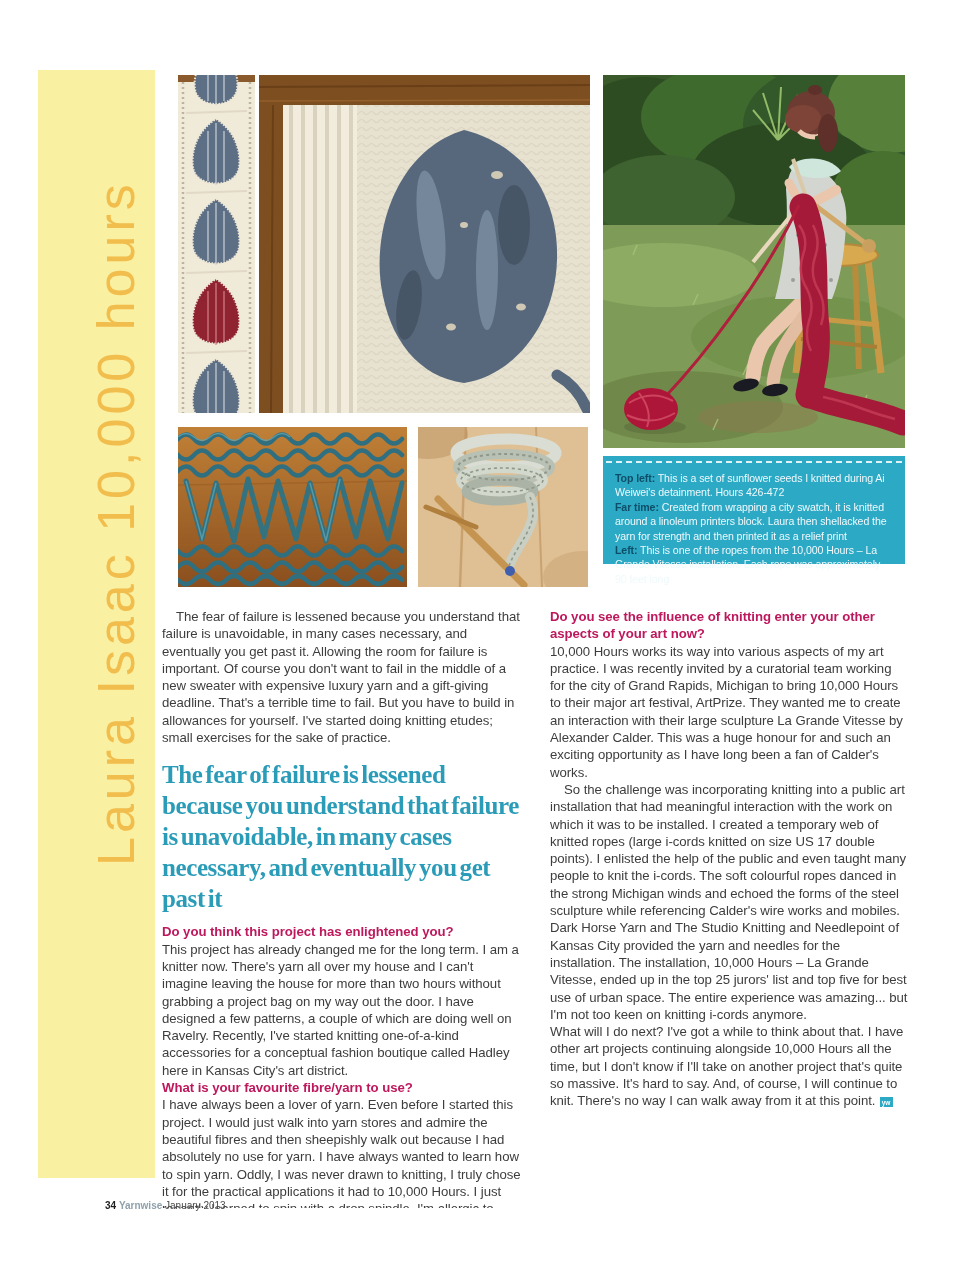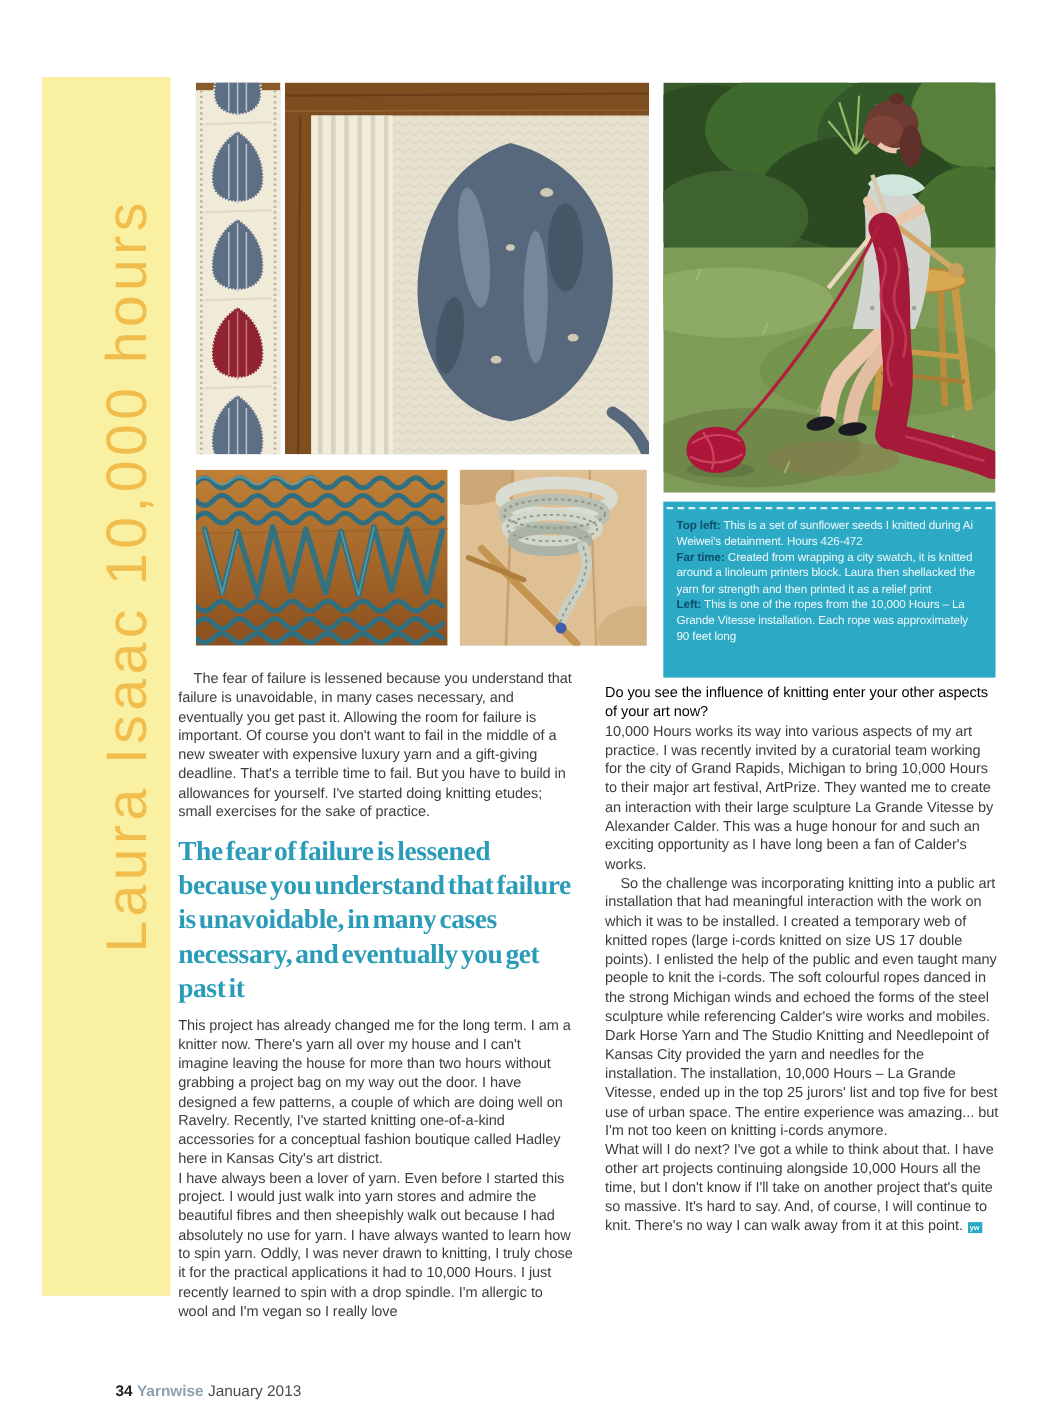--- a/index.html
+++ b/index.html
@@ -19,50 +19,50 @@
   
   .ph { position:absolute; overflow:hidden; background:#ddd; }
   .ph svg { display:block; width:100%; height:100%; }
   .ph-strip  { left:178px; top:75px;  width:77px;  height:338px; }
   .ph-seed   { left:259px; top:75px;  width:331px; height:338px; }
   .ph-woman  { left:603px; top:75px;  width:302px; height:373px; }
   .ph-lace   { left:178px; top:427px; width:229px; height:160px; }
   .ph-icord  { left:418px; top:427px; width:170px; height:160px; }
   
   .caption {
-    position:absolute; left:603px; top:456px; width:302px; height:160px;
+    position:absolute; left:603px; top:456px; width:302px; height:108px;
     background:#2BA9C5; padding:15px 12px 0 12px;
   }
   .caption::before {
     content:""; position:absolute; left:3px; right:3px; top:5px;
     border-top:2px dashed rgba(255,255,255,.85);
   }
   .cap-item { font-size:10.6px; line-height:14.4px; color:#EFF9FC; letter-spacing:-0.1px; }
   .cap-label { font-weight:bold; color:#0E4E68; }
   
   .col { position:absolute; top:608px; overflow:hidden; height:600px;
          font-size:13.2px; line-height:17.3px; color:#3D3D3D; letter-spacing:-0.05px; }
   .col1 { left:162px; width:360px; }
   .col2 { left:550px; width:358px; }
   .para { margin:0; }
   .indent { text-indent:14px; }
-  .q-head { font-weight:normal; color:#000000; margin-top:13px; }
+  .q-head { font-weight:bold; color:#be185d; }
   .pull-quote {
     font-family:"Liberation Serif", serif; font-weight:600;
     font-size:25px; line-height:31px; color:#2A9CB8;
     letter-spacing:-0.4px; word-spacing:-3px;
     margin-top:13px; margin-bottom:9px;
   }
   .end-mark {
     display:inline-block; width:13px; height:10px; background:#2BA9C5;
     color:#ffffff; font-size:6.5px; line-height:11px; text-align:center;
     vertical-align:baseline; margin-left:4px; font-weight:bold;
   }
   
-  .footer { position:absolute; left:105px; top:1256px; font-size:14px; color:#4A4A4A; }
+  .footer { position:absolute; left:105px; top:1200px; font-size:10px; color:#4A4A4A; }
   .footer .pn { font-weight:bold; color:#1E1E1E; }
   .footer .mag { font-weight:bold; color:#8FA0AB; }
 </style>
 </head>
 <body>
 
 <div class="page">
 
   <div class="band"></div>
   <div class="band-title">Laura Isaac 10,000 hours</div>
@@ -278,21 +278,23 @@
 
   <div class="caption">
     <p class="cap-item"><span class="cap-label">Top left:</span> <span>This is a set of sunflower seeds I knitted during Ai Weiwei's detainment. Hours 426-472</span></p>
     <p class="cap-item"><span class="cap-label">Far time:</span> <span>Created from wrapping a city swatch, it is knitted around a linoleum printers block. Laura then shellacked the yarn for strength and then printed it as a relief print</span></p>
     <p class="cap-item"><span class="cap-label">Left:</span> <span>This is one of the ropes from the 10,000 Hours – La Grande Vitesse installation. Each rope was approximately 90 feet long</span></p>
   </div>
 
   <div class="col col1">
     <p class="para indent">The fear of failure is lessened because you understand that failure is unavoidable, in many cases necessary, and eventually you get past it. Allowing the room for failure is important. Of course you don't want to fail in the middle of a new sweater with expensive luxury yarn and a gift-giving deadline. That's a terrible time to fail. But you have to build in allowances for yourself. I've started doing knitting etudes; small exercises for the sake of practice.</p>
     <div class="pull-quote">The fear of failure is lessened because you understand that failure is unavoidable, in many cases necessary, and eventually you get past it</div>
+    <p class="q-head">Do you think this project has enlightened you?</p>
     <p class="para">This project has already changed me for the long term. I am a knitter now. There's yarn all over my house and I can't imagine leaving the house for more than two hours without grabbing a project bag on my way out the door. I have designed a few patterns, a couple of which are doing well on Ravelry. Recently, I've started knitting one-of-a-kind accessories for a conceptual fashion boutique called Hadley here in Kansas City's art district.</p>
+    <p class="q-head">What is your favourite fibre/yarn to use?</p>
     <p class="para">I have always been a lover of yarn. Even before I started this project. I would just walk into yarn stores and admire the beautiful fibres and then sheepishly walk out because I had absolutely no use for yarn. I have always wanted to learn how to spin yarn. Oddly, I was never drawn to knitting, I truly chose it for the practical applications it had to 10,000 Hours. I just recently learned to spin with a drop spindle. I'm allergic to wool and I'm vegan so I really love</p>
   </div>
 
   <div class="col col2">
     <p class="q-head">Do you see the influence of knitting enter your other aspects of your art now?</p>
     <p class="para">10,000 Hours works its way into various aspects of my art practice. I was recently invited by a curatorial team working for the city of Grand Rapids, Michigan to bring 10,000 Hours to their major art festival, ArtPrize. They wanted me to create an interaction with their large sculpture La Grande Vitesse by Alexander Calder. This was a huge honour for and such an exciting opportunity as I have long been a fan of Calder's works.</p>
     <p class="para indent">So the challenge was incorporating knitting into a public art installation that had meaningful interaction with the work on which it was to be installed. I created a temporary web of knitted ropes (large i-cords knitted on size US 17 double points). I enlisted the help of the public and even taught many people to knit the i-cords. The soft colourful ropes danced in the strong Michigan winds and echoed the forms of the steel sculpture while referencing Calder's wire works and mobiles. Dark Horse Yarn and The Studio Knitting and Needlepoint of Kansas City provided the yarn and needles for the installation. The installation, 10,000 Hours – La Grande Vitesse, ended up in the top 25 jurors' list and top five for best use of urban space. The entire experience was amazing... but I'm not too keen on knitting i-cords anymore.</p>
     <p class="para"><span>What will I do next? I've got a while to think about that. I have other art projects continuing alongside 10,000 Hours all the time, but I don't know if I'll take on another project that's quite so massive. It's hard to say. And, of course, I will continue to knit. There's no way I can walk away from it at this point.</span><span class="end-mark">yw</span></p>
   </div>
 

